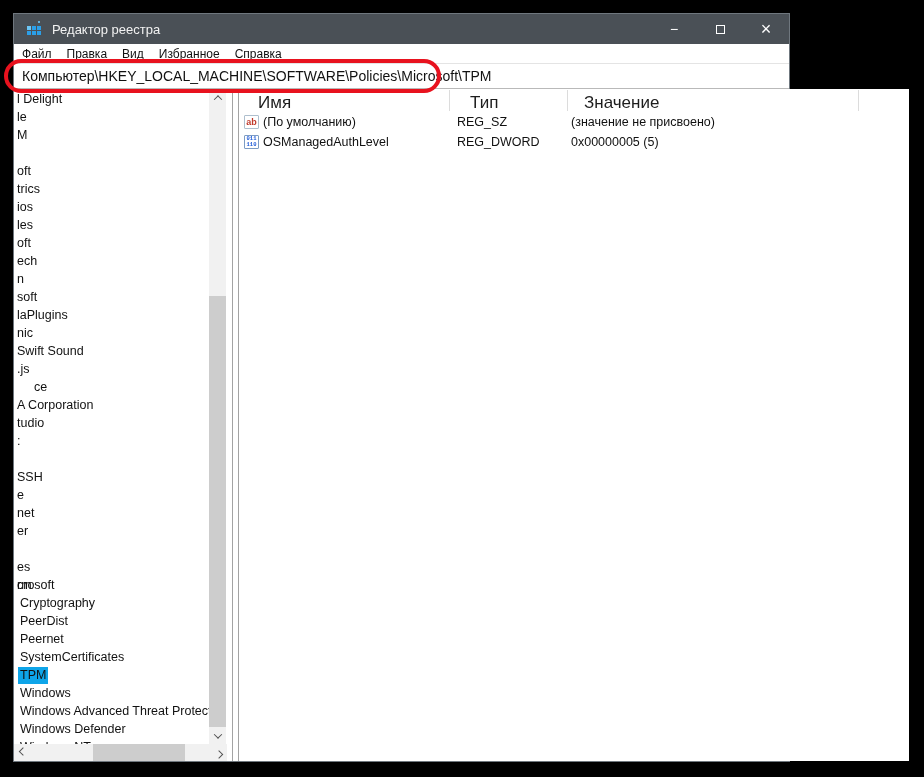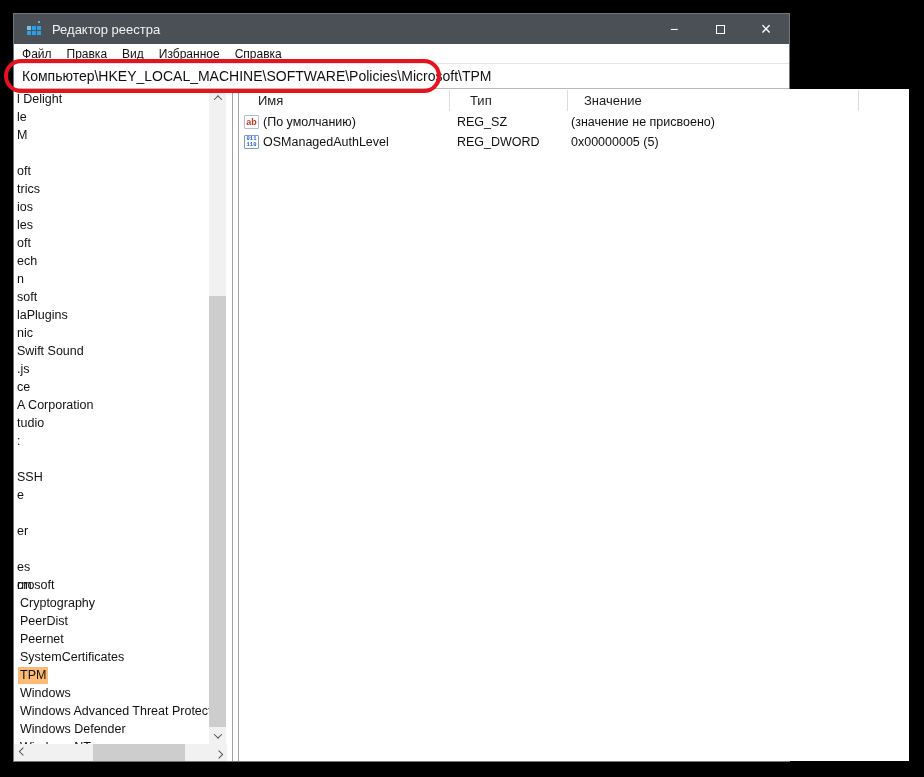--- a/index.html
+++ b/index.html
@@ -26,36 +26,36 @@
               border-top:1px solid #e4e4e4;border-bottom:1px solid #b9b9b9;
               font-size:14px;color:#111;line-height:24px;padding-left:8px;white-space:nowrap;overflow:hidden;}
   
   .content{position:absolute;left:0;top:75px;width:100%;height:672px;background:#fff;}
   .tree-pane{position:absolute;left:0;top:0;width:219px;height:672px;background:#fff;
              border-right:1px solid #a3a3a3;}
   .tree-rows{position:absolute;left:0;top:0;width:195px;height:655px;overflow:hidden;}
   .tree-row{position:absolute;left:0;height:18px;width:100%;font-size:12.5px;line-height:17px;
             color:#111;white-space:nowrap;}
   .tree-label{padding:0 2px;margin-left:1px;display:inline-block;}
-  .tree-label.selected{background:#fdba74;}
+  .tree-label.selected{background:#0ea5e9;}
   
   .scroll-v{position:absolute;right:6px;top:0;width:17px;height:655px;background:#f1f1f1;}
   .scroll-h{position:absolute;left:0;top:655px;width:213px;height:17px;background:#f1f1f1;}
   .sb-btn{position:absolute;width:17px;height:17px;display:flex;align-items:center;justify-content:center;background:#f1f1f1;}
   .thumb-v{position:absolute;left:0;width:17px;background:#cdcdcd;}
   .thumb-h{position:absolute;top:0;height:17px;background:#cdcdcd;}
   .chev{width:6px;height:6px;border-left:1.5px solid #505050;border-top:1.5px solid #505050;display:inline-block;}
   .chev.up{transform:rotate(45deg) translate(1px,1px);}
   .chev.down{transform:rotate(225deg) translate(1px,1px);}
   .chev.left{transform:rotate(-45deg) translate(1px,-1px);}
   .chev.right{transform:rotate(135deg) translate(1px,-1px);}
   
   .list-pane{position:absolute;left:224px;top:0;width:671px;height:672px;background:#fff;
              border-left:1px solid #a3a3a3;}
-  .list-header{position:absolute;left:0;top:0;width:100%;height:23px;background:#fff;font-size:13px;color:#1d1d1d;}
+  .list-header{position:absolute;left:0;top:0;width:100%;height:23px;background:#fff;font-size:17px;color:#1d1d1d;}
   .hcell{position:absolute;top:4px;white-space:nowrap;}
   .col-sep{position:absolute;top:1px;height:21px;width:1px;background:#dcdcdc;}
   .list-row{position:absolute;left:0;width:100%;height:20px;font-size:12.5px;color:#111;}
   .cell{position:absolute;top:2px;white-space:nowrap;}
   .vicon{position:absolute;top:2px;left:5px;width:15px;height:14px;}
   .icon-string{border:1px solid #aebfce;background:#fff;color:#c0392b;font-size:9px;font-weight:bold;
                display:flex;align-items:center;justify-content:center;border-radius:1px;}
   .icon-dword{border:1px solid #7c9cc4;background:#fff;color:#1f5bd8;font-size:5.5px;line-height:6px;
               font-family:"Liberation Mono",monospace;display:flex;flex-direction:column;
               align-items:center;justify-content:center;border-radius:1px;font-weight:bold;}
@@ -117,27 +117,28 @@
             <div class="tree-row" style="top: 110px;"><span class="tree-label" style="margin-left: 1px;">ios</span></div>
             <div class="tree-row" style="top: 128px;"><span class="tree-label" style="margin-left: 1px;">les</span></div>
             <div class="tree-row" style="top: 146px;"><span class="tree-label" style="margin-left: 1px;">oft</span></div>
             <div class="tree-row" style="top: 164px;"><span class="tree-label" style="margin-left: 1px;">ech</span></div>
             <div class="tree-row" style="top: 182px;"><span class="tree-label" style="margin-left: 1px;">n</span></div>
             <div class="tree-row" style="top: 200px;"><span class="tree-label" style="margin-left: 1px;">soft</span></div>
             <div class="tree-row" style="top: 218px;"><span class="tree-label" style="margin-left: 1px;">laPlugins</span></div>
             <div class="tree-row" style="top: 236px;"><span class="tree-label" style="margin-left: 1px;">nic</span></div>
             <div class="tree-row" style="top: 254px;"><span class="tree-label" style="margin-left: 1px;">Swift Sound</span></div>
             <div class="tree-row" style="top: 272px;"><span class="tree-label" style="margin-left: 1px;">.js</span></div>
-            <div class="tree-row" style="top: 290px;"><span class="tree-label" style="margin-left: 1px;">ce</span></div>
+            <div class="tree-row" style="top: 290px;"><span class="tree-label" style="margin-left: 18px;">ce</span></div>
             <div class="tree-row" style="top: 308px;"><span class="tree-label" style="margin-left: 1px;">A Corporation</span></div>
             <div class="tree-row" style="top: 326px;"><span class="tree-label" style="margin-left: 1px;">tudio</span></div>
             <div class="tree-row" style="top: 344px;"><span class="tree-label" style="margin-left: 1px;">:</span></div>
             <div class="tree-row" style="top: 362px;"><span class="tree-label" style="margin-left: 1px;"></span></div>
             <div class="tree-row" style="top: 380px;"><span class="tree-label" style="margin-left: 1px;">SSH</span></div>
             <div class="tree-row" style="top: 398px;"><span class="tree-label" style="margin-left: 1px;">e</span></div>
+            <div class="tree-row" style="top: 416px;"><span class="tree-label" style="margin-left: 1px;">net</span></div>
             <div class="tree-row" style="top: 434px;"><span class="tree-label" style="margin-left: 1px;">er</span></div>
             <div class="tree-row" style="top: 452px; margin-top: 36px;"><span class="tree-label" style="margin-left: 1px;">rm</span></div>
             <div class="tree-row" style="top: 470px;"><span class="tree-label" style="margin-left: 1px;">es</span></div>
             <div class="tree-row" style="top: 488px;"><span class="tree-label" style="margin-left: 1px;">crosoft</span></div>
             <div class="tree-row" style="top: 506px;"><span class="tree-label" style="margin-left: 4px;">Cryptography</span></div>
             <div class="tree-row" style="top: 524px;"><span class="tree-label" style="margin-left: 4px;">PeerDist</span></div>
             <div class="tree-row" style="top: 542px;"><span class="tree-label" style="margin-left: 4px;">Peernet</span></div>
             <div class="tree-row" style="top: 560px;"><span class="tree-label" style="margin-left: 4px;">SystemCertificates</span></div>
             <div class="tree-row" style="top: 578px;"><span class="tree-label selected" style="margin-left: 4px;">TPM</span></div>
             <div class="tree-row" style="top: 596px;"><span class="tree-label" style="margin-left: 4px;">Windows</span></div>

